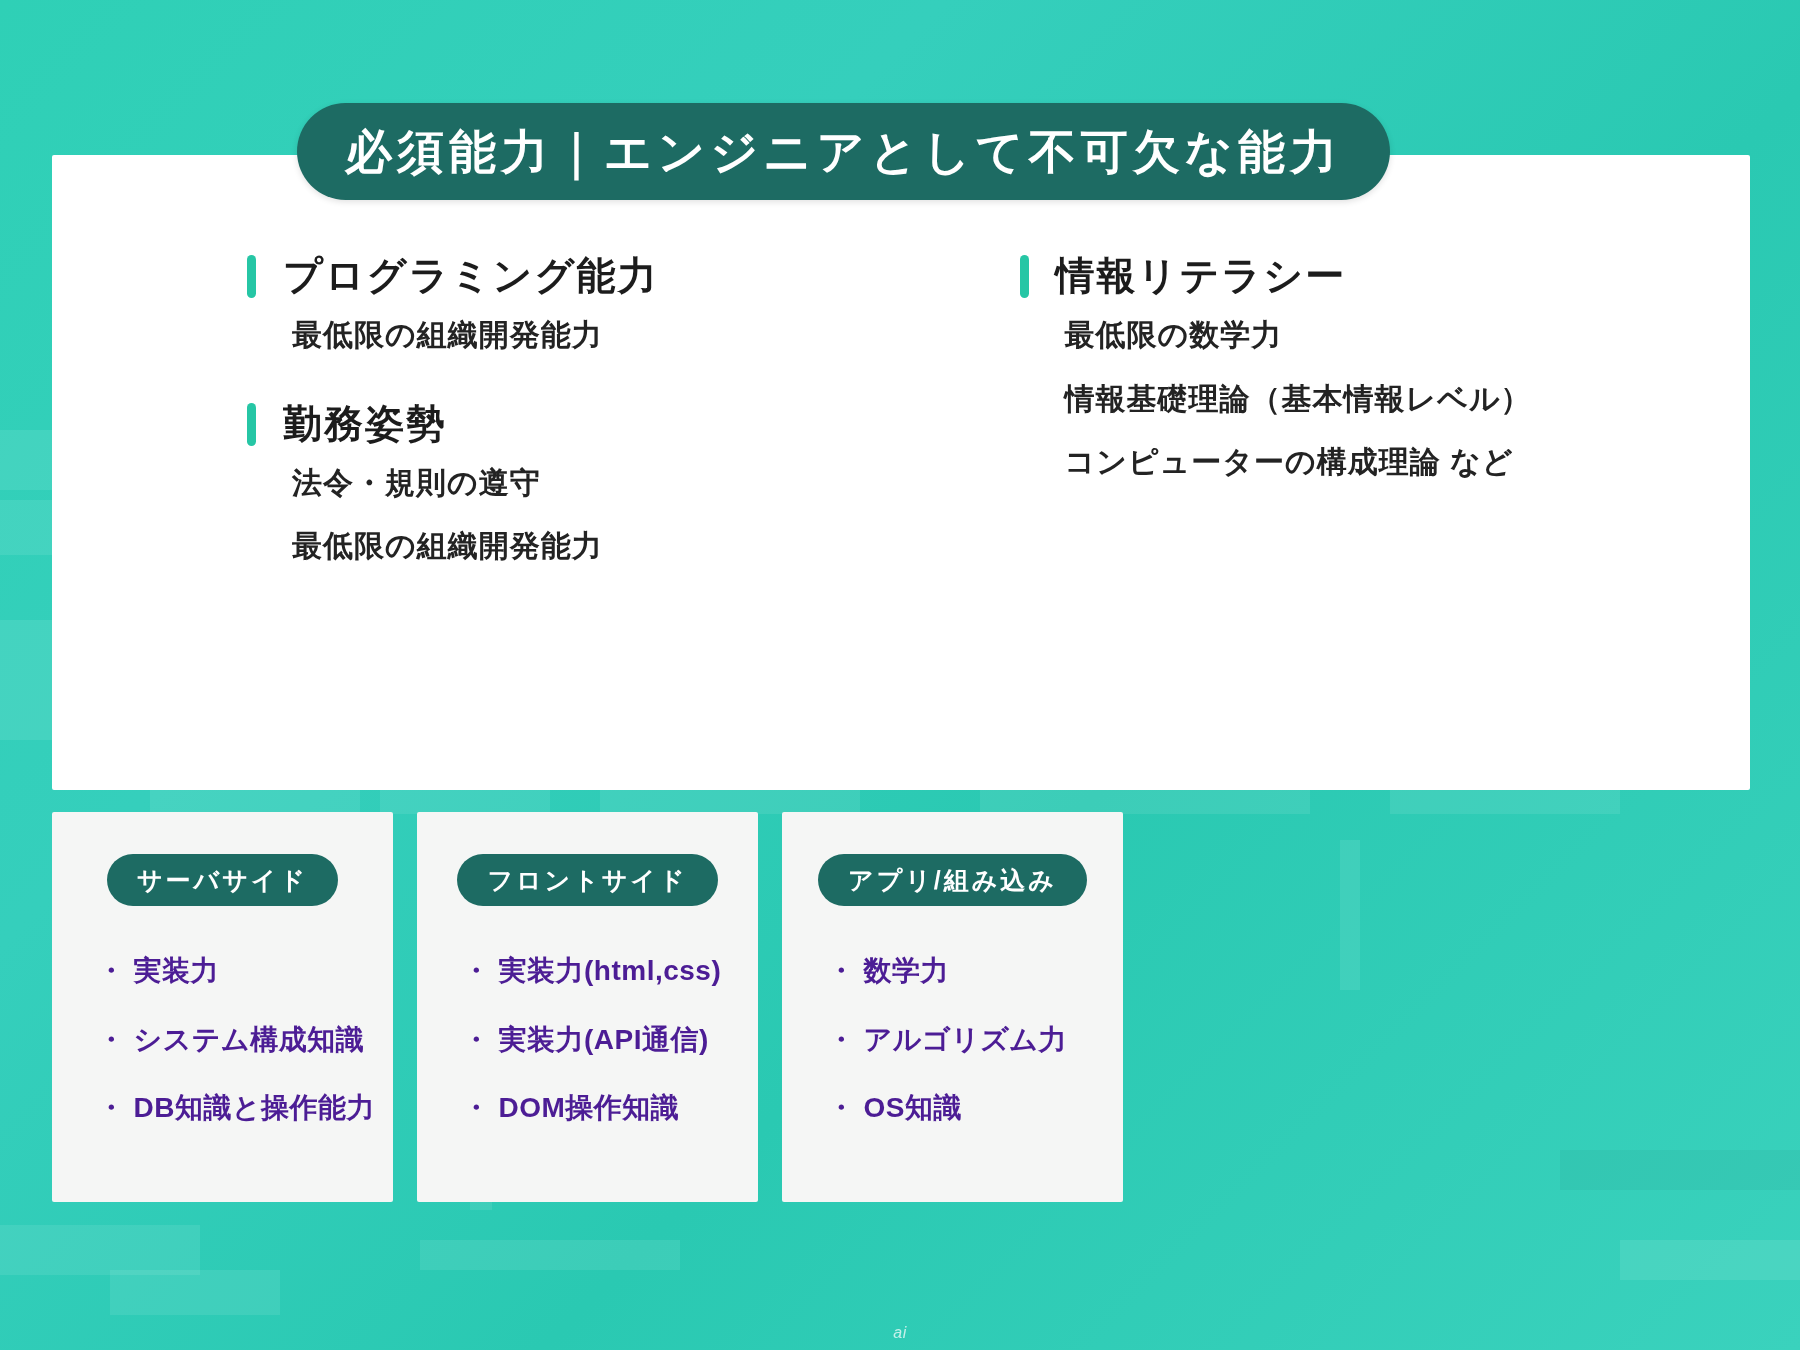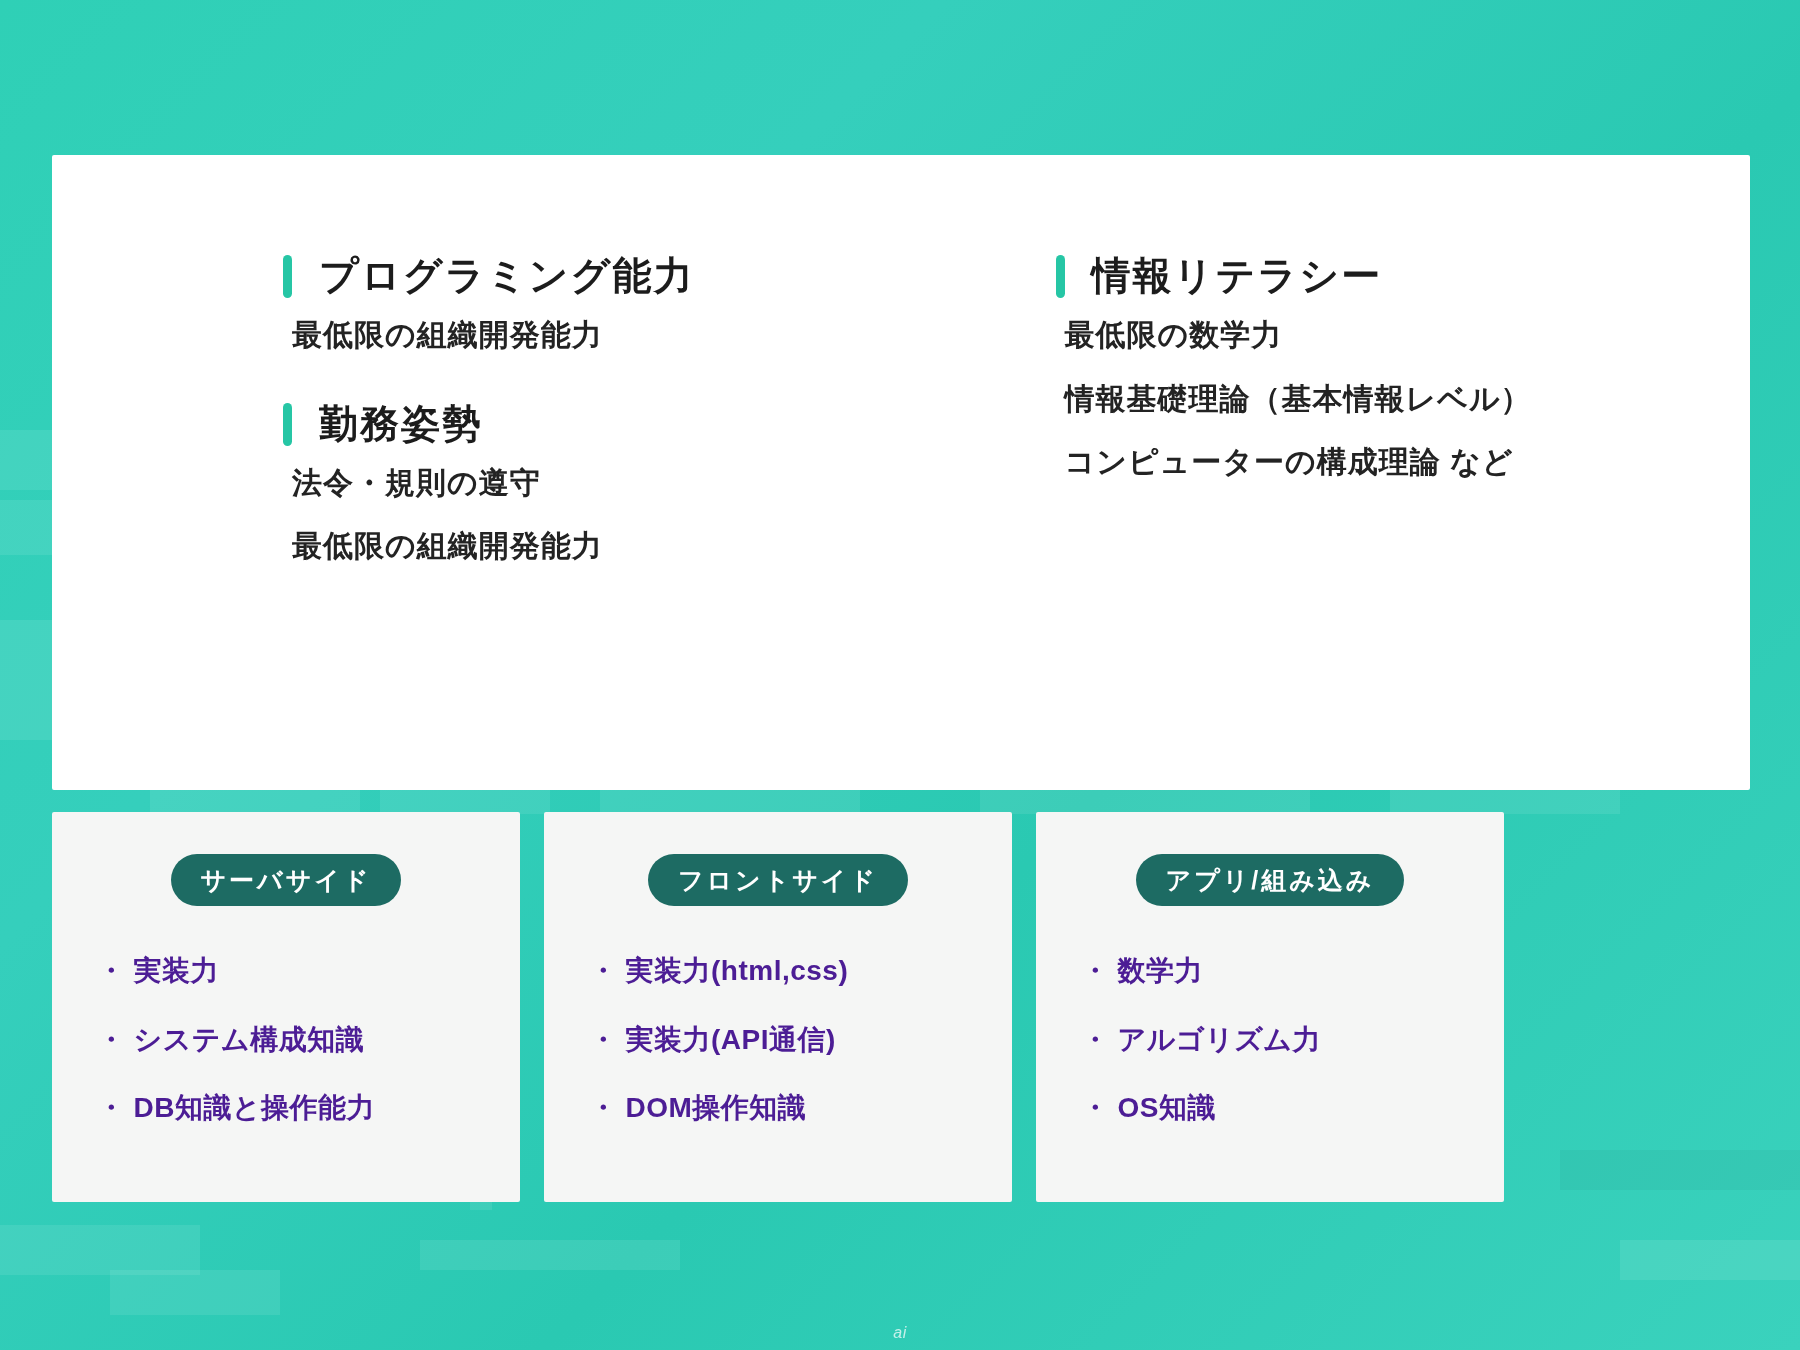--- a/index.html
+++ b/index.html
@@ -73,21 +73,20 @@
   .column.left  { margin-left: 195px; }
   .column.right { margin-left: 42px; }
 
   .group { margin-bottom: 50px; }
   .group:last-child { margin-bottom: 0; }
 
   .group-head {
     display: flex;
     align-items: center;
     margin-bottom: 20px;
-    margin-left: 36px;
   }
   .accent-bar {
     width: 9px;
     height: 43px;
     background: #26c6a5;
     border-radius: 5px;
     margin-right: 27px;
     flex: 0 0 auto;
   }
   .group-title {
@@ -112,21 +111,21 @@
   
   #cards {
     position: absolute;
     left: 52px;
     top: 812px;
     width: 1700px;
     display: flex;
     gap: 24px;
   }
   .card {
-    width: 468px;
+    width: 341px;
     height: 390px;
     background: #f5f6f5;
     border-radius: 2px;
     padding: 42px 0 0 0;
     display: flex;
     flex-direction: column;
     align-items: center;
   }
   .card-pill {
     background: #1d6b63;
@@ -191,20 +190,23 @@
   <div class="bg-block" style="left:470px;top:1020px;width:22px;height:190px;"></div>
   <div class="bg-block" style="left:1340px;top:840px;width:20px;height:150px;"></div>
   <div class="bg-block" style="left:0;top:1225px;width:200px;height:50px;"></div>
   <div class="bg-block" style="left:110px;top:1270px;width:170px;height:45px;"></div>
   <div class="bg-block" style="left:420px;top:1240px;width:260px;height:30px;"></div>
   <div class="bg-block dark" style="left:1560px;top:1150px;width:240px;height:40px;"></div>
   <div class="bg-block" style="left:1620px;top:1240px;width:180px;height:40px;"></div>
 
   <div id="main-panel"></div>
 
+  <div id="title-pill">
+    <span class="title-text">必須能力｜エンジニアとして不可欠な能力</span>
+  </div>
 
   <div id="columns">
 
     <div class="column left">
 
       <div class="group">
         <div class="group-head">
           <span class="accent-bar"></span>
           <span class="group-title">プログラミング能力</span>
         </div>

